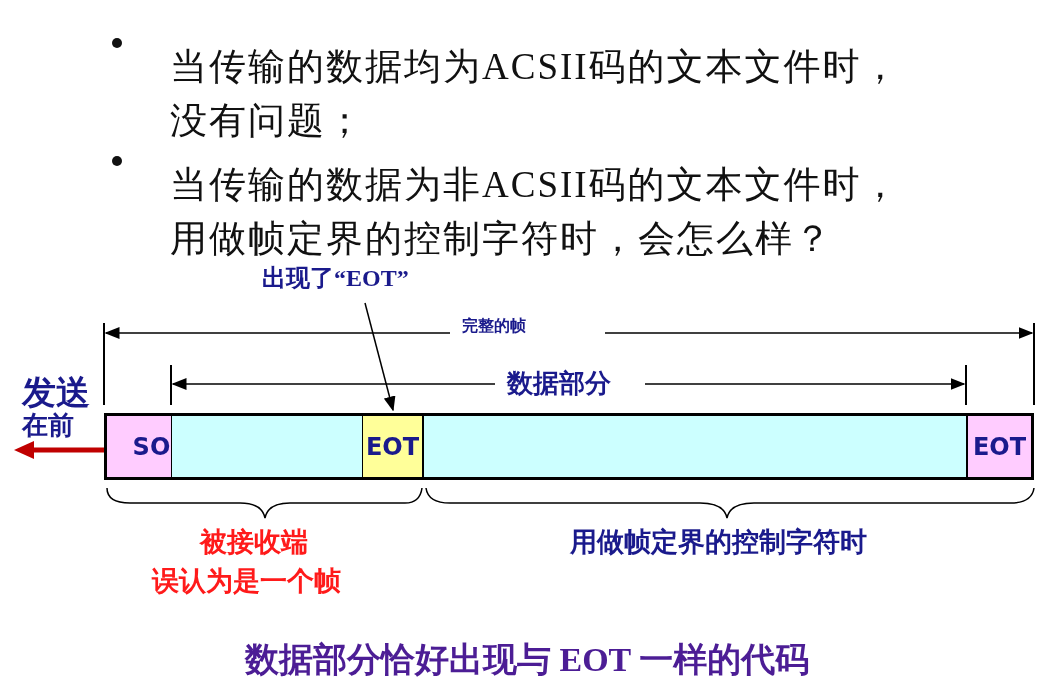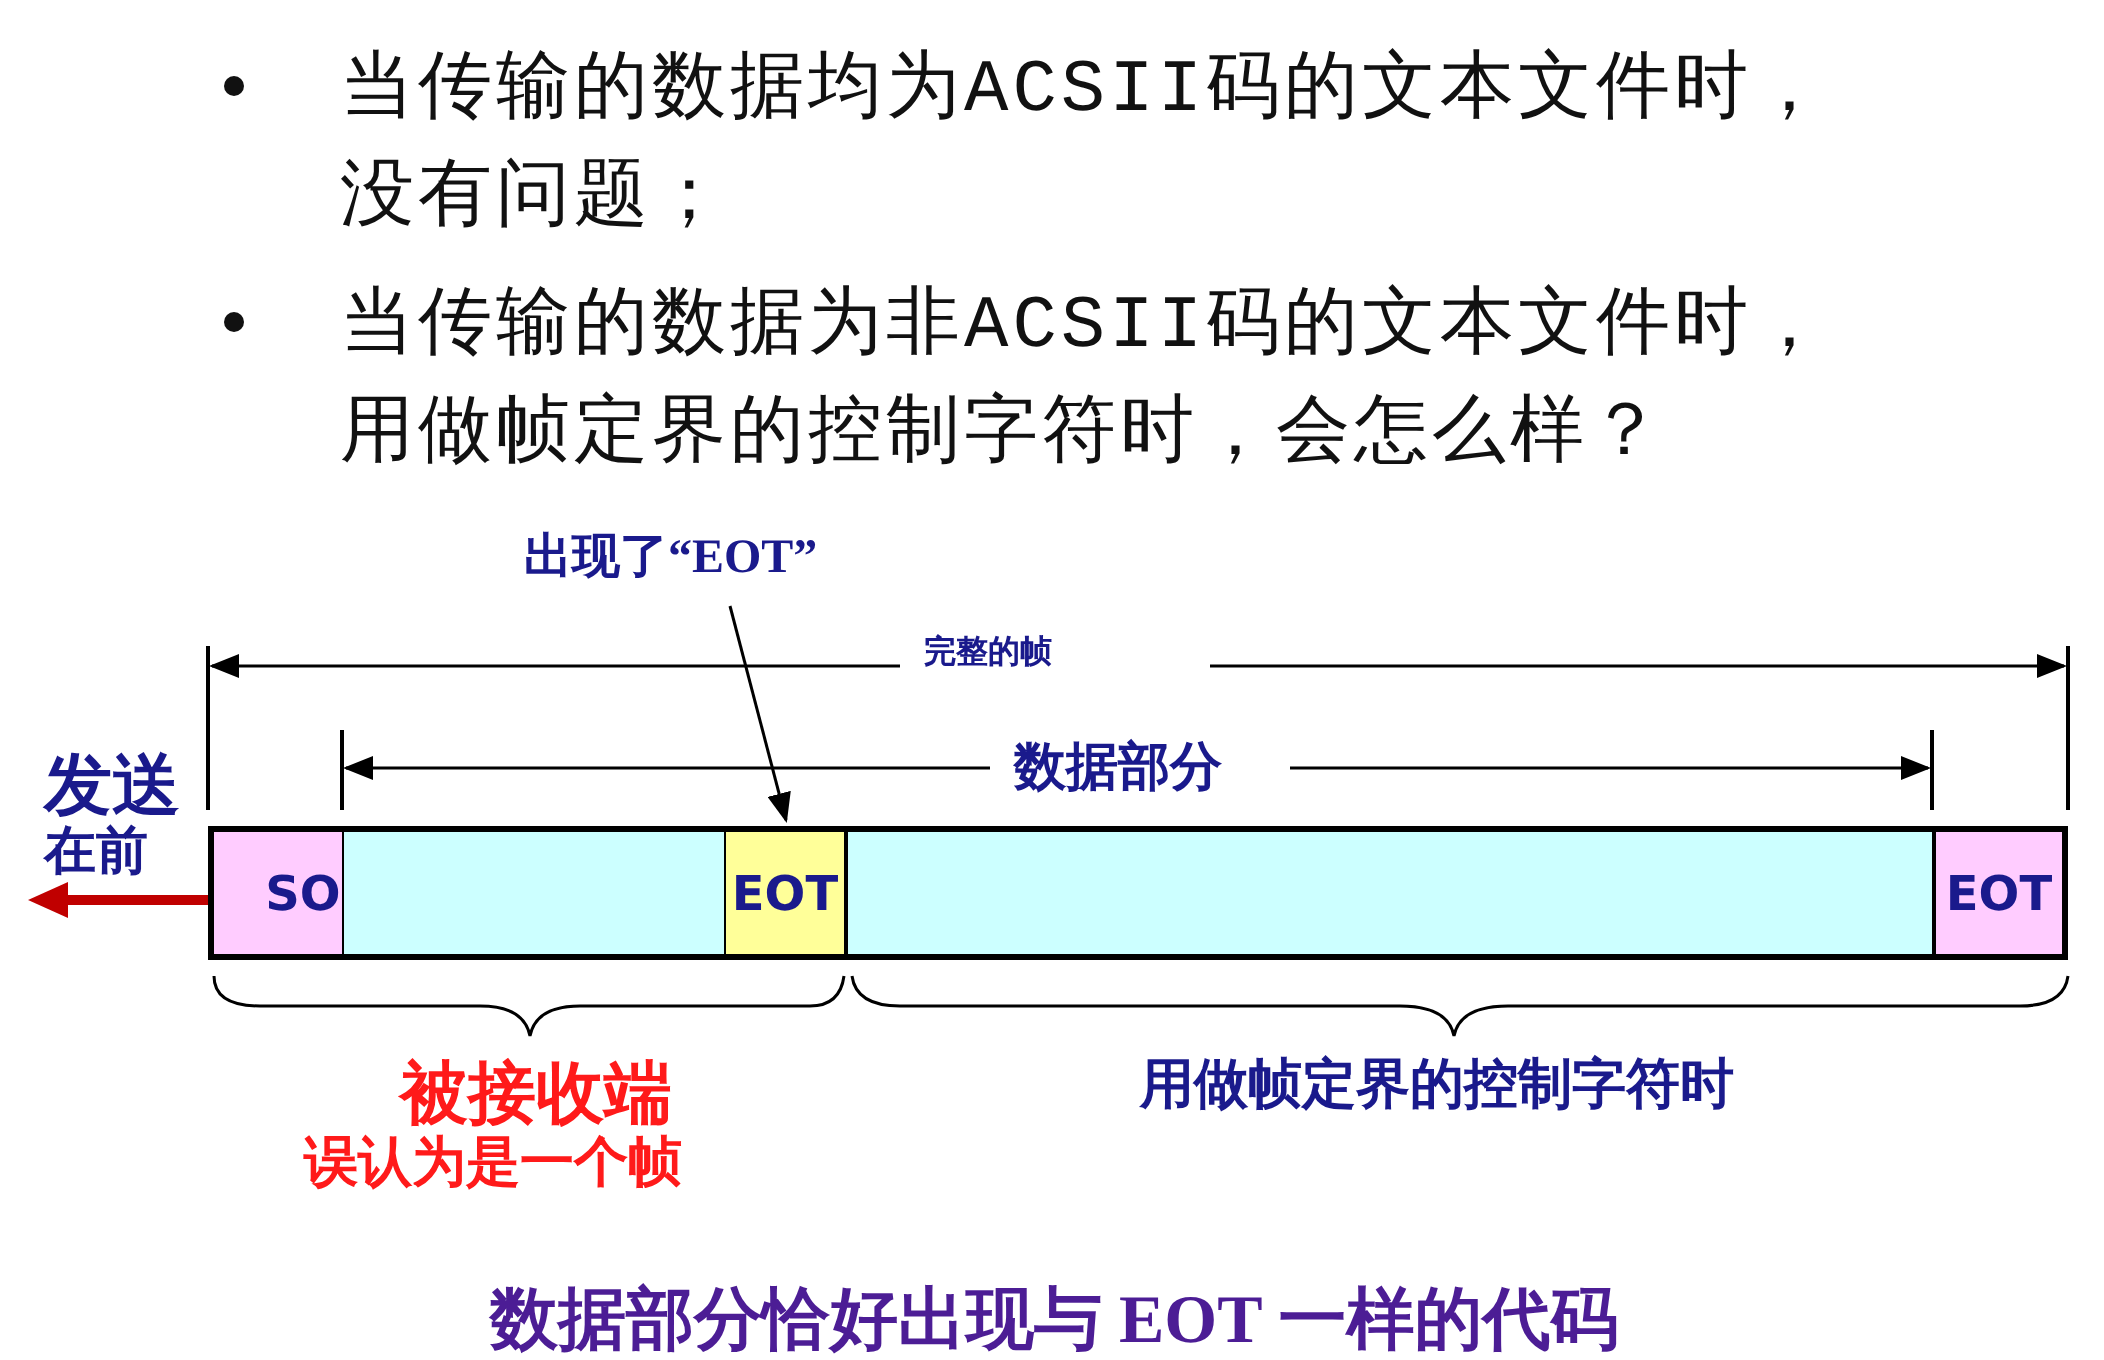--- a/index.html
+++ b/index.html
@@ -1,17 +1,17 @@
 <!DOCTYPE html>
 <html><head>
 <meta charset="utf-8">
 <style>
   html, body { margin:0; padding:0; background:#ffffff; }
   body { width:1052px; height:680px; position:relative; overflow:hidden; font-family:"DejaVu Serif","Liberation Serif",serif; }
-  .bullet-line { position:absolute; font-family:Liberation Mono, monospace; font-size:37px; color:#111; letter-spacing:2px; white-space:nowrap; }
+  .bullet-line { position:absolute; font-family:Liberation Serif, serif; font-size:37px; color:#111; letter-spacing:2px; white-space:nowrap;margin-top:24px; }
   .dot { position:absolute; width:10px; height:10px; border-radius:50%; background:#111; }
   .lbl { position:absolute; font-family:Liberation Serif, serif; font-weight:bold; white-space:nowrap; }
   .blue { color:#1a1a8c; }
   .red { color:#ff1a1a; }
   .cell { position:absolute; top:413px; height:67px; box-sizing:border-box; border-top:3px solid #000; border-bottom:3px solid #000; display:flex; align-items:center; justify-content:center; font-family:"DejaVu Sans","Liberation Sans",sans-serif; font-weight:bold; font-size:24px; color:#1a1a8c; }
   svg { position:absolute; left:0; top:0; }
 </style>
 </head>
 <body>
 
@@ -55,17 +55,17 @@
 <div class="cell" style="left:362px;width:62px;background:#ffff99;border-left:1.5px solid #000;border-right:2px solid #000;">EOT</div>
 <div class="cell" style="left:424px;width:542px;background:#ccffff;"></div>
 <div class="cell" style="left:966px;width:68px;background:#ffccff;border-left:2px solid #000;border-right:3px solid #000;">EOT</div>
 
 <div class="lbl blue" style="left:262px;top:262px;font-size:24px;">出现了“EOT”</div>
 <div class="lbl blue" style="left:462px;top:316px;font-size:16px;">完整的帧</div>
 <div class="lbl blue" style="left:507px;top:366px;font-size:26px;">数据部分</div>
 <div class="lbl blue" style="left:22px;top:370px;font-size:34px;">发送</div>
 <div class="lbl blue" style="left:22px;top:408px;font-size:26px;">在前</div>
 
-<div class="lbl red" style="left:200px;top:524px;font-size:34px;">被接收端</div>
+<div class="lbl red" style="left:200px;top:524px;font-size:27px;">被接收端</div>
 <div class="lbl red" style="left:152px;top:563px;font-size:27px;">误认为是一个帧</div>
 <div class="lbl blue" style="left:570px;top:524px;font-size:27px;">用做帧定界的控制字符时</div>
 
 <div class="lbl" style="left:245px;top:637px;font-size:34px;color:#4c1d95;">数据部分恰好出现与 EOT 一样的代码</div>
 
 </body></html>

